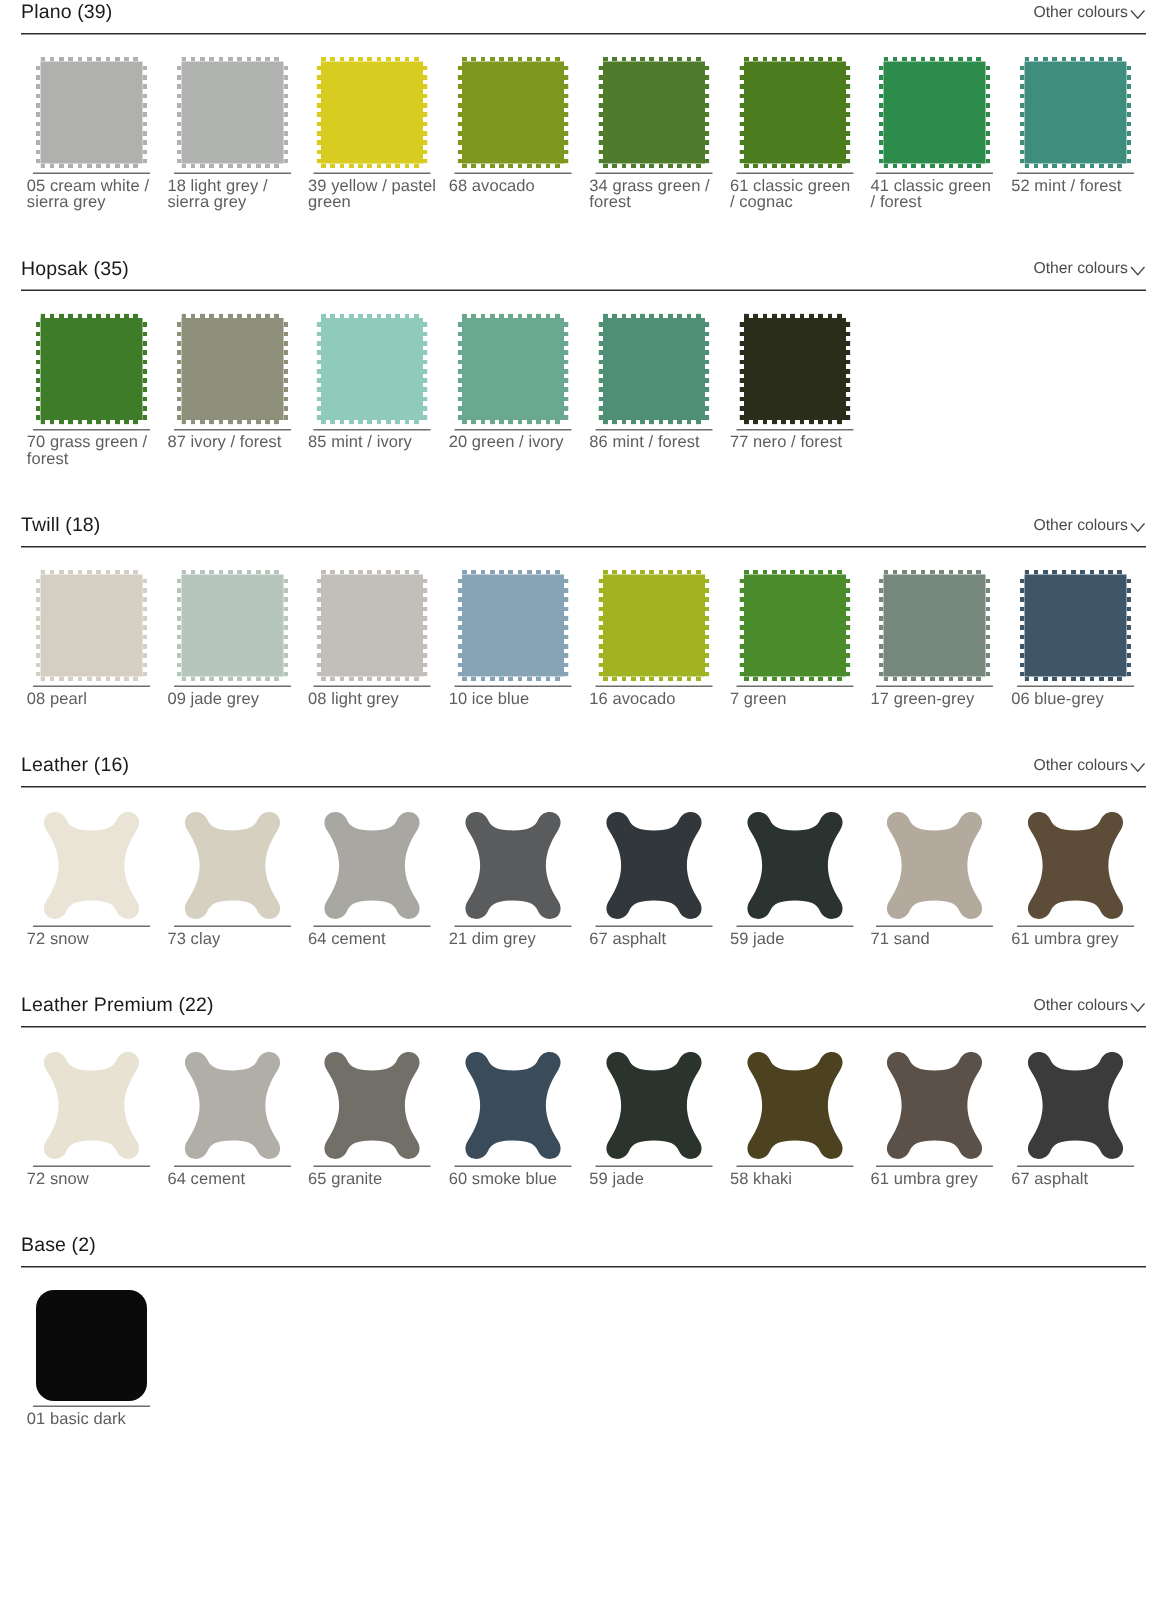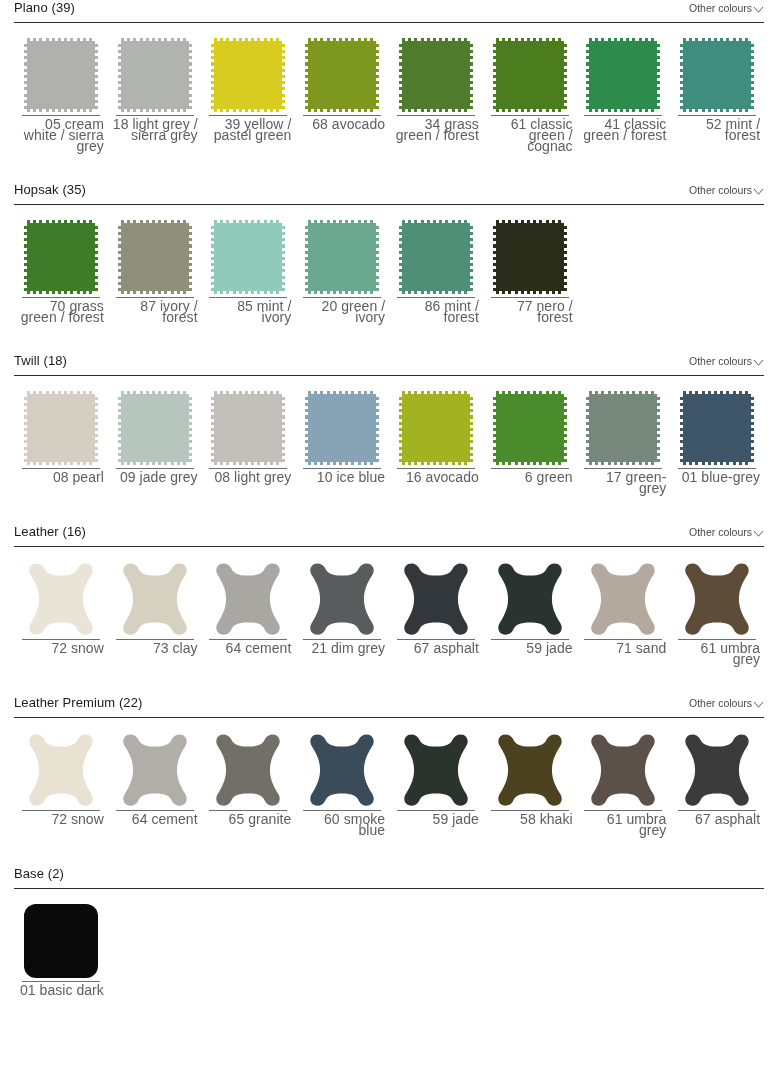--- a/index.html
+++ b/index.html
@@ -77,24 +77,24 @@
     justify-content: center;
     width: 100%;
   }
   .cap-rule {
     width: 78px;
     height: 1px;
     background: #6d6d6d;
     margin-top: 1px;
   }
   .caption {
-    font-size: 14px;
+    font-size: 11px;
     line-height: 11px;
     color: #5e5e5e;
-    text-align: right;
+    text-align: left;
     padding-top: 3px;
     width: 86px;
     letter-spacing: 0.05px;
   }
 
   
   .fab {
     position: relative;
     width: 74px; height: 74px;
   }
@@ -451,21 +451,21 @@
           <div class="swatch-wrap">
             <div class="fab">
               <div class="core tex-twill" style="background: rgb(74, 139, 43); background-blend-mode: overlay;"></div>
               <div class="edge t tex-twill" style="background: rgb(74, 139, 43); background-blend-mode: overlay;"></div>
               <div class="edge b tex-twill" style="background: rgb(74, 139, 43); background-blend-mode: overlay;"></div>
               <div class="edge l tex-twill" style="background: rgb(74, 139, 43); background-blend-mode: overlay;"></div>
               <div class="edge r tex-twill" style="background: rgb(74, 139, 43); background-blend-mode: overlay;"></div>
             </div>
           </div>
           <div class="cap-rule"></div>
-          <div class="caption">6 green</div>
+          <div class="caption">7 green</div>
         </div>
         <div class="cell">
           <div class="swatch-wrap">
             <div class="fab">
               <div class="core tex-twill" style="background: rgb(118, 135, 124); background-blend-mode: overlay;"></div>
               <div class="edge t tex-twill" style="background: rgb(118, 135, 124); background-blend-mode: overlay;"></div>
               <div class="edge b tex-twill" style="background: rgb(118, 135, 124); background-blend-mode: overlay;"></div>
               <div class="edge l tex-twill" style="background: rgb(118, 135, 124); background-blend-mode: overlay;"></div>
               <div class="edge r tex-twill" style="background: rgb(118, 135, 124); background-blend-mode: overlay;"></div>
             </div>
@@ -477,21 +477,21 @@
           <div class="swatch-wrap">
             <div class="fab">
               <div class="core tex-twill" style="background: rgb(63, 86, 104); background-blend-mode: overlay;"></div>
               <div class="edge t tex-twill" style="background: rgb(63, 86, 104); background-blend-mode: overlay;"></div>
               <div class="edge b tex-twill" style="background: rgb(63, 86, 104); background-blend-mode: overlay;"></div>
               <div class="edge l tex-twill" style="background: rgb(63, 86, 104); background-blend-mode: overlay;"></div>
               <div class="edge r tex-twill" style="background: rgb(63, 86, 104); background-blend-mode: overlay;"></div>
             </div>
           </div>
           <div class="cap-rule"></div>
-          <div class="caption">01 blue-grey</div>
+          <div class="caption">06 blue-grey</div>
         </div>
       </div>
     </div>
     <div class="section-gap"></div>
     <div class="section">
       <div class="section-head">
         <div class="section-title">Leather (16)</div>
         <div class="other-colours">
           <span>Other colours</span>
           <span class="chev">

